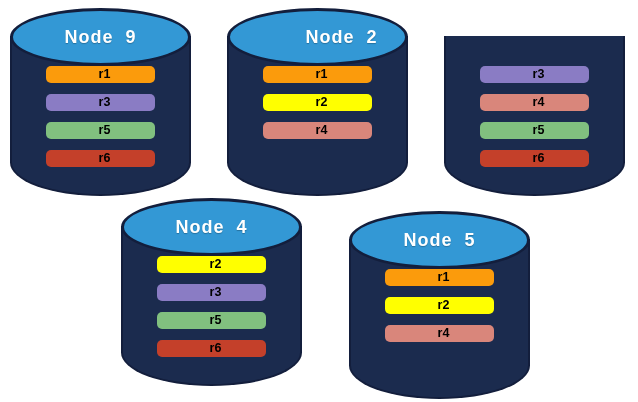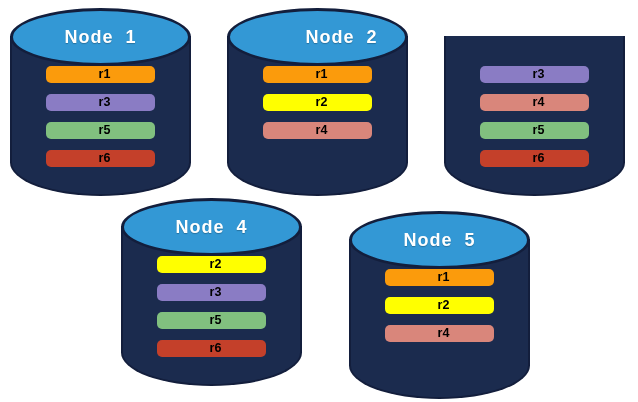--- a/index.html
+++ b/index.html
@@ -86,21 +86,21 @@
     margin-left: 8px;
   }
 </style>
 </head>
 <body style="background: rgb(255, 255, 255);">
 
 <div class="diagram">
   <div class="node">
     <div class="cyl-body"></div>
     <div class="cyl-top">
-      <span class="node-label" style="color: rgb(255, 255, 255);">Node  1</span>
+      <span class="node-label" style="color: rgb(255, 255, 255);">Node  9</span>
     </div>
     <div class="replica-list">
         <div class="replica-bar" style="background: rgb(251, 155, 12);">
           <span style="color: rgb(0, 0, 0);">r1</span>
         </div>
         <div class="replica-bar" style="background: rgb(138, 124, 196);">
           <span style="color: rgb(0, 0, 0);">r3</span>
         </div>
         <div class="replica-bar" style="background: rgb(129, 192, 127);">
           <span style="color: rgb(0, 0, 0);">r5</span>

